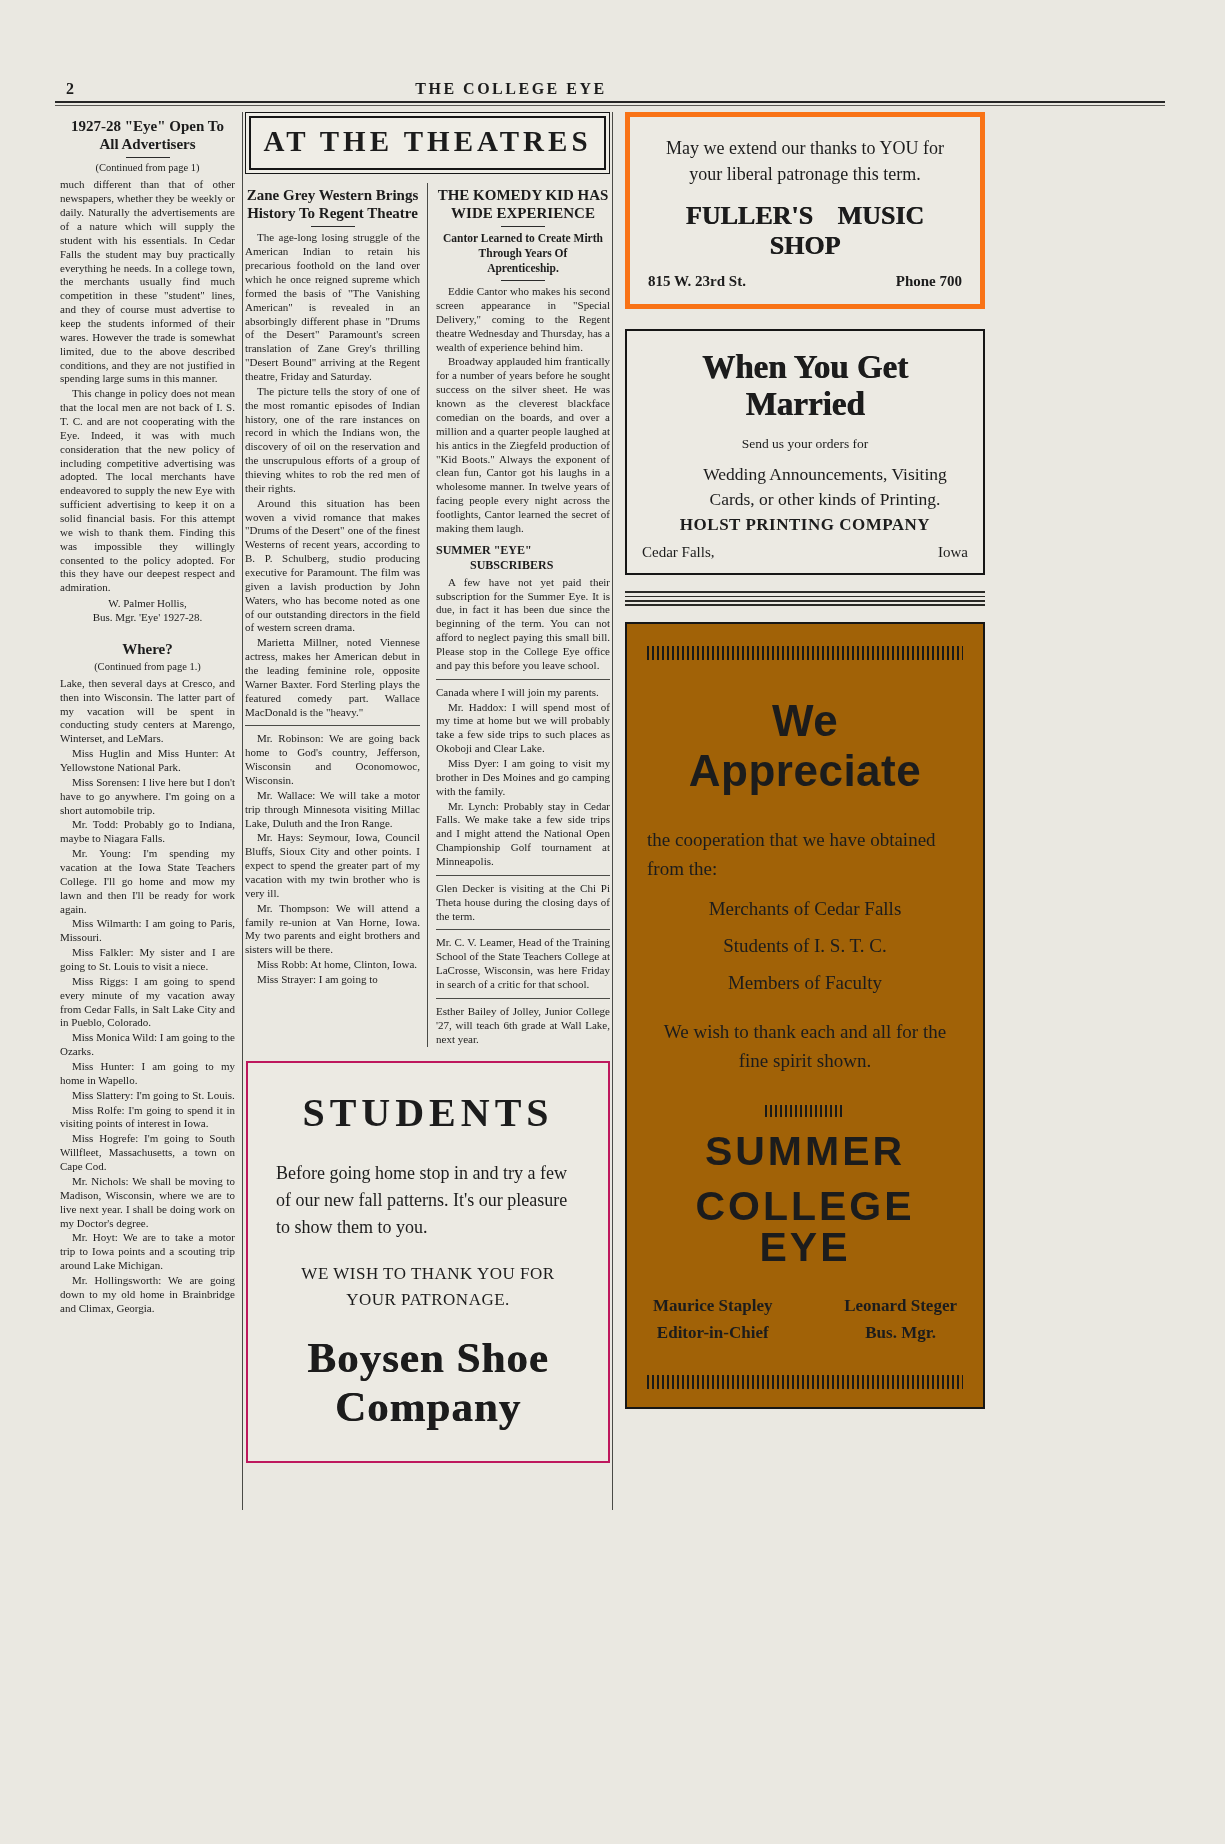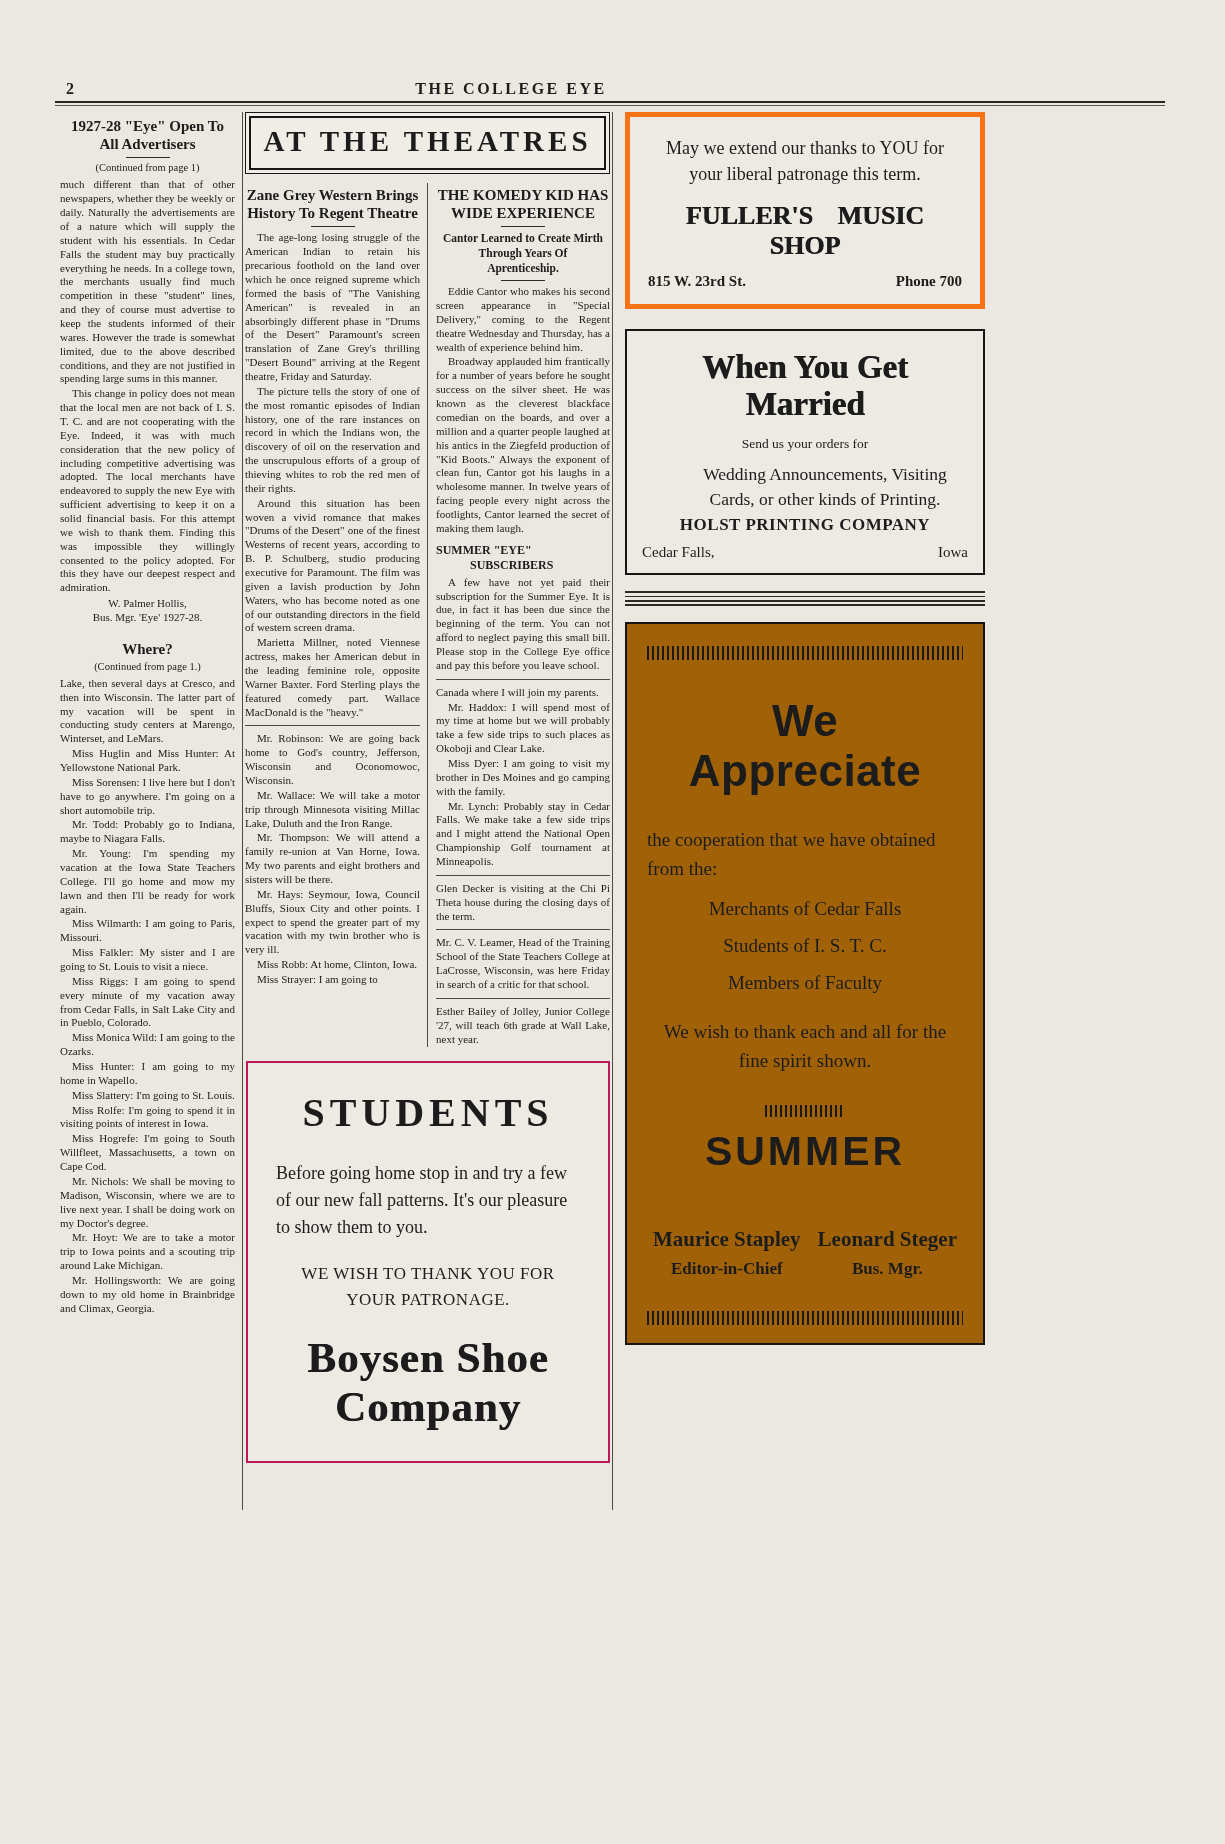--- a/index.html
+++ b/index.html
@@ -79,21 +79,21 @@
   .hatch-bottom { margin-top:32px; }
   .app-title { font-family:"Liberation Sans", sans-serif; font-size:44px; font-weight:bold; text-align:center;
                word-spacing:16px; margin:36px 0 30px; letter-spacing:0.5px; }
   .app-body { font-size:19px; line-height:1.5; }
   .app-item { font-size:19px; text-align:center; margin-top:15px; }
   .app-body2 { font-size:19px; line-height:1.5; text-align:center; margin:24px 16px 0; }
   .sce { font-family:"Liberation Sans", sans-serif; font-size:41px; font-weight:bold; text-align:center;
          letter-spacing:3px; line-height:1.0; margin-top:14px; }
   .staff { display:flex; justify-content:space-between; margin:28px 6px 0; }
   .staff-col { text-align:center; }
-  .staff-name { font-size:21px; font-weight:bold;margin-top:27px; }
+  .staff-name { font-size:17px; font-weight:bold; }
   .staff-title { font-size:17px; font-weight:bold; margin-top:7px; }
 </style>
 </head>
 <body>
 
 <div class="sheet">
 
   <div class="pagenum">2</div>
   <div class="masthead">THE COLLEGE EYE</div>
   <div class="head-rule"></div>
@@ -141,22 +141,22 @@
         <div class="colB">
           <div class="h-col">Zane Grey Western Brings History To Regent Theatre</div>
           <div class="shortrule"></div>
           <p>The age-long losing struggle of the American Indian to retain his precarious foothold on the land over which he once reigned supreme which formed the basis of "The Vanishing American" is revealed in an absorbingly different phase in "Drums of the Desert" Paramount's screen translation of Zane Grey's thrilling "Desert Bound" arriving at the Regent theatre, Friday and Saturday.</p>
           <p>The picture tells the story of one of the most romantic episodes of Indian history, one of the rare instances on record in which the Indians won, the discovery of oil on the reservation and the unscrupulous efforts of a group of thieving whites to rob the red men of their rights.</p>
           <p>Around this situation has been woven a vivid romance that makes "Drums of the Desert" one of the finest Westerns of recent years, according to B. P. Schulberg, studio producing executive for Paramount.  The film was given a lavish production by John Waters, who has become noted as one of our outstanding directors in the field of western screen drama.</p>
           <p>Marietta Millner, noted Viennese actress, makes her American debut in the leading feminine role, opposite Warner Baxter. Ford Sterling plays the featured comedy part.  Wallace MacDonald is the "heavy."</p>
           <div class="rule-full"></div>
           <p>Mr. Robinson:  We are going back home to God's country, Jefferson, Wisconsin and Oconomowoc, Wisconsin.</p>
           <p>Mr. Wallace:  We will take a motor trip through Minnesota visiting Millac Lake, Duluth and the Iron Range.</p>
+          <p>Mr. Hays:  Seymour, Iowa, Council Bluffs, Sioux City and other points.  I expect to spend the greater part of my vacation with my twin brother who is very ill.</p>
           <p>Mr. Thompson:  We will attend a family re-union at Van Horne, Iowa.  My two parents and eight brothers and sisters will be there.</p>
-          <p>Mr. Hays:  Seymour, Iowa, Council Bluffs, Sioux City and other points.  I expect to spend the greater part of my vacation with my twin brother who is very ill.</p>
           <p>Miss Robb:  At home, Clinton, Iowa.</p>
           <p>Miss Strayer:  I am going to</p>
         </div>
 
         <div class="vdiv"></div>
 
         <div class="colC">
           <div class="h-col">THE KOMEDY KID HAS WIDE EXPERIENCE</div>
           <div class="shortrule"></div>
           <div class="subhead">Cantor Learned to Create Mirth Through Years Of Aprenticeship.</div>
@@ -224,20 +224,21 @@
       <div class="appreciate">
         <div class="hatch"></div>
         <div class="app-title">We Appreciate</div>
         <div class="app-body">the cooperation that we have obtained from the:</div>
         <div class="app-item">Merchants of Cedar Falls</div>
         <div class="app-item">Students of I. S. T. C.</div>
         <div class="app-item">Members of Faculty</div>
         <div class="app-body2">We wish to thank each and all for the fine spirit shown.</div>
         <div class="hatch hatch-small"></div>
         <div class="sce">SUMMER</div>
+        <div class="sce">COLLEGE EYE</div>
         <div class="staff">
           <div class="staff-col">
             <div class="staff-name">Maurice Stapley</div>
             <div class="staff-title">Editor-in-Chief</div>
           </div>
           <div class="staff-col">
             <div class="staff-name">Leonard Steger</div>
             <div class="staff-title">Bus. Mgr.</div>
           </div>
         </div>

